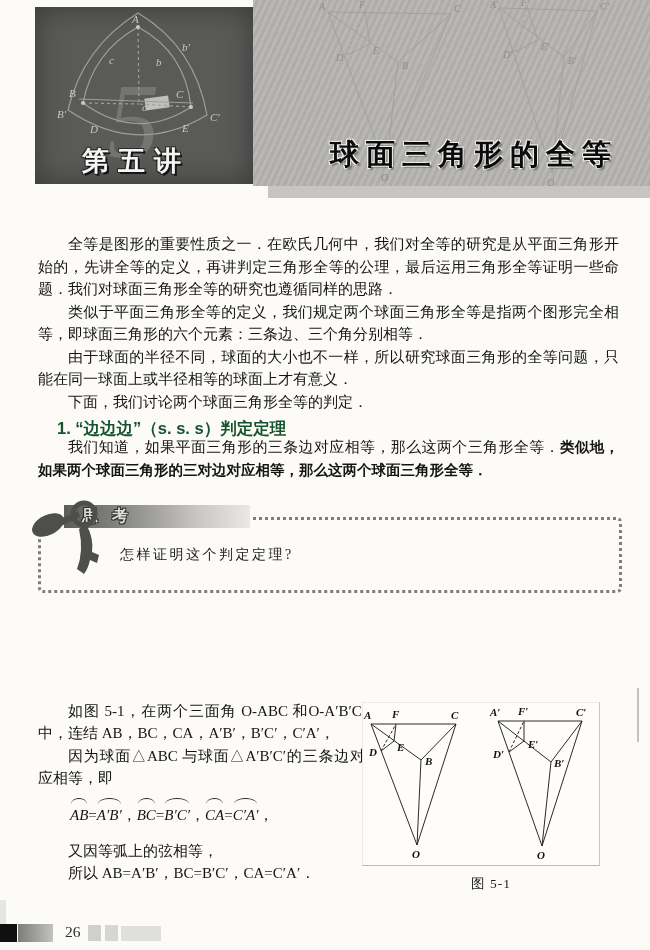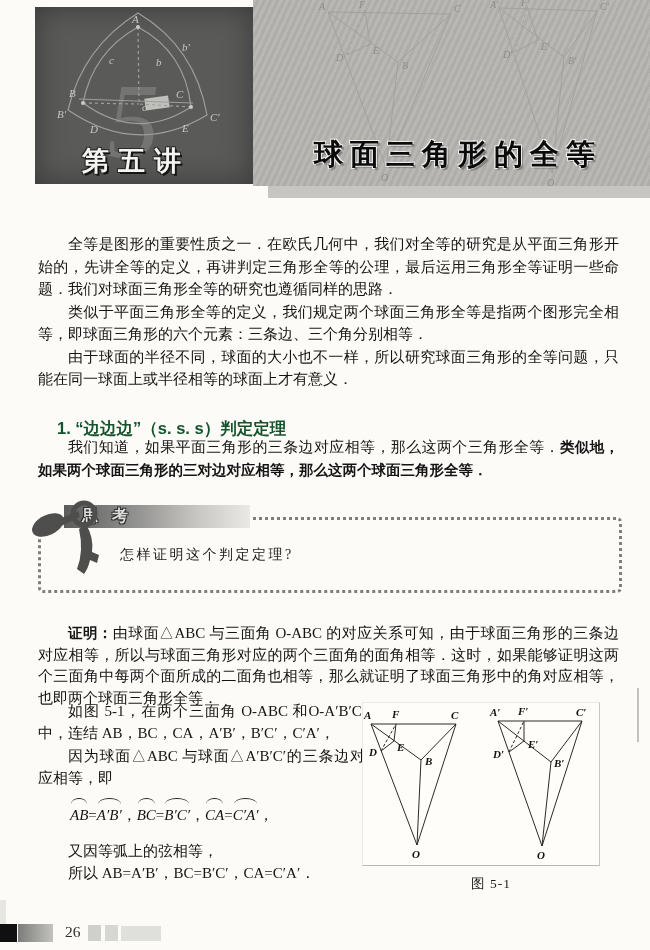--- a/index.html
+++ b/index.html
@@ -25,21 +25,21 @@
     background:#b6b4b1;
     background-image:repeating-linear-gradient(115deg, rgba(255,255,255,.05) 0 3px, rgba(0,0,0,.04) 3px 6px);
     z-index:1;
   }
   .banner-strip {
     position:absolute; left:268px; top:186px; width:382px; height:12px;
     background:#c7c5c1; z-index:1;
   }
   .banner svg { position:absolute; left:0; top:0; }
   .main-title {
-    position:absolute; left:314px; top:135px; white-space:nowrap; z-index:2;
+    position:absolute; left:330px; top:135px; white-space:nowrap; z-index:2;
     font-family:"Liberation Sans", sans-serif; font-weight:bold;
     font-size:29px; letter-spacing:7px; color:#0b0b0b;
     text-shadow:-1px -1px 0 #eeeeec,1px -1px 0 #eeeeec,-1px 1px 0 #eeeeec,2px 2px 1px rgba(90,90,90,.55);
   }
   
   .intro {
     position:absolute; left:38px; top:233px; width:581px;
     font-size:15px; line-height:22.5px; text-align:justify;
   }
   .para { margin:0; text-indent:2em; }
@@ -192,20 +192,21 @@
         <text x="107" y="104">o</text>
       </g>
     </svg>
     <div class="cover-title">第五讲</div>
   </div>
 
   <div class="intro">
     <p class="para">全等是图形的重要性质之一．在欧氏几何中，我们对全等的研究是从平面三角形开始的，先讲全等的定义，再讲判定三角形全等的公理，最后运用三角形全等证明一些命题．我们对球面三角形全等的研究也遵循同样的思路．</p>
     <p class="para">类似于平面三角形全等的定义，我们规定两个球面三角形全等是指两个图形完全相等，即球面三角形的六个元素：三条边、三个角分别相等．</p>
     <p class="para">由于球面的半径不同，球面的大小也不一样，所以研究球面三角形的全等问题，只能在同一球面上或半径相等的球面上才有意义．</p>
+    <p class="para">下面，我们讨论两个球面三角形全等的判定．</p>
   </div>
 
   <div class="sec-heading">1. “边边边”（s. s. s）判定定理</div>
   <div class="sec-lead">
     <span>我们知道，如果平面三角形的三条边对应相等，那么这两个三角形全等．</span><span class="bold-run">类似地，如果两个球面三角形的三对边对应相等，那么这两个球面三角形全等．</span>
   </div>
 
   <div class="think-box"></div>
   <div class="think-banner">
     <div class="think-label">思考</div>
@@ -213,21 +214,20 @@
   <svg class="key-icon" width="112" height="94" viewBox="0 0 112 94">
     <g fill="#4e4e4c" stroke="none">
       <ellipse cx="22" cy="29" rx="17" ry="10" transform="rotate(-26 22 29)"></ellipse>
       <path d="M32,24 L52,15 L54,21 L35,30 Z"></path>
       <path d="M60,28 Q68,42 66,56 L73,59 L71,67 L64,64 Q62,73 58,78 L51,73 Q58,55 53,33 Z"></path>
     </g>
     <circle cx="58" cy="18" r="11" fill="none" stroke="#4e4e4c" stroke-width="5"></circle>
   </svg>
   <div class="think-q">怎样证明这个判定定理?</div>
 
-  <p class="proof"><span class="proof-label">证明：</span><span>由球面△ABC 与三面角 O-ABC 的对应关系可知，由于球面三角形的三条边对应相等，所以与球面三角形对应的两个三面角的面角相等．这时，如果能够证明这两个三面角中每两个面所成的二面角也相等，那么就证明了球面三角形中的角对应相等，也即两个球面三角形全等．</span></p>
 
   <div class="leftcol">
     <p class="para">如图 5-1，在两个三面角 O-ABC 和O-A′B′C′中，连结 AB，BC，CA，A′B′，B′C′，C′A′，</p>
     <p class="para">因为球面△ABC 与球面△A′B′C′的三条边对应相等，即</p>
     <p class="eq-line"><span class="arc">AB</span><span class="sep">=</span><span class="arc">A′B′</span><span class="sep">，</span><span class="arc">BC</span><span class="sep">=</span><span class="arc">B′C′</span><span class="sep">，</span><span class="arc">CA</span><span class="sep">=</span><span class="arc">C′A′</span><span class="sep">，</span></p>
     <p class="para">又因等弧上的弦相等，</p>
     <p class="para">所以 AB=A′B′，BC=B′C′，CA=C′A′．</p>
   </div>
 
   <div class="fig-box">

